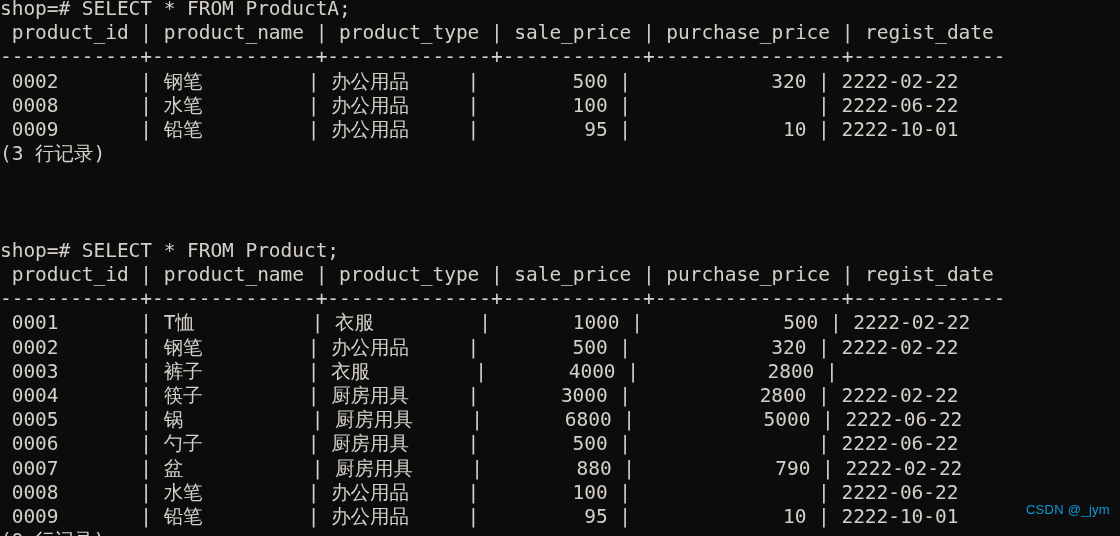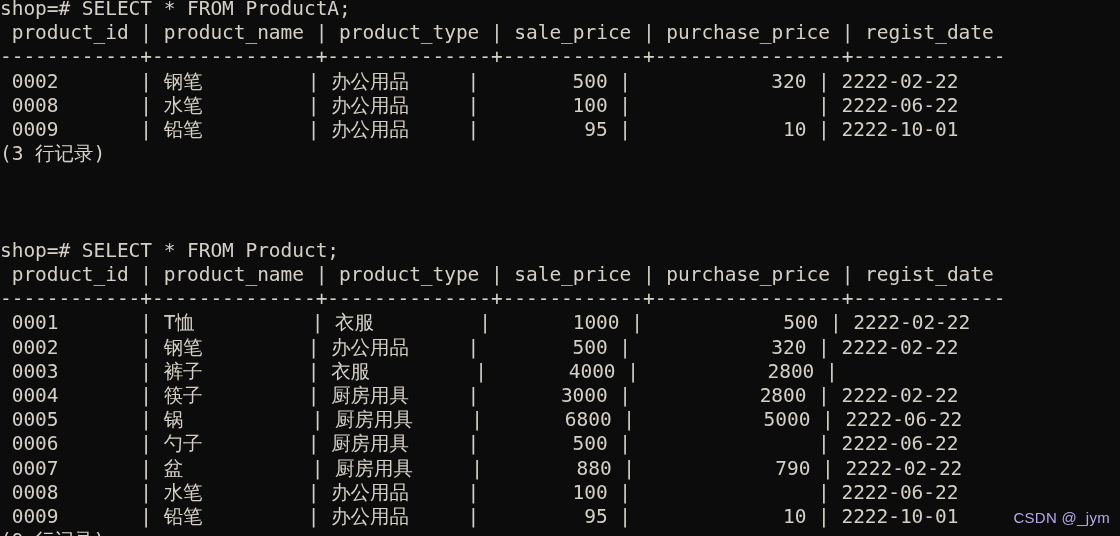--- a/index.html
+++ b/index.html
@@ -40,24 +40,24 @@
   }
 
   
   #terminal .first-line {
     margin-top: -3px;
   }
 
   .watermark {
     position: absolute;
     right: 10px;
-    bottom: 10px;
-    color: #c4b5fd;
+    bottom: 19px;
+    color: #0ea5e9;
     font-family: "Liberation Sans", sans-serif;
-    font-size: 15px;
+    font-size: 13px;
     letter-spacing: 0.3px;
     white-space: pre;
     opacity: 0.92;
   }
 </style>
 </head>
 <body>
 
 <div id="terminal"><span class="term-line first-line">shop=# SELECT * FROM ProductA;</span><span class="term-line"> product_id | product_name | product_type | sale_price | purchase_price | regist_date </span><span class="term-line">------------+--------------+--------------+------------+----------------+-------------</span><span class="term-line"> 0002       | 钢笔         | 办公用品     |        500 |            320 | 2222-02-22</span><span class="term-line"> 0008       | 水笔         | 办公用品     |        100 |                | 2222-06-22</span><span class="term-line"> 0009       | 铅笔         | 办公用品     |         95 |             10 | 2222-10-01</span><span class="term-line">(3 行记录)</span><span class="term-line">&nbsp;</span><span class="term-line">&nbsp;</span><span class="term-line">&nbsp;</span><span class="term-line">shop=# SELECT * FROM Product;</span><span class="term-line"> product_id | product_name | product_type | sale_price | purchase_price | regist_date </span><span class="term-line">------------+--------------+--------------+------------+----------------+-------------</span><span class="term-line"> 0001       | T恤          | 衣服         |       1000 |            500 | 2222-02-22</span><span class="term-line"> 0002       | 钢笔         | 办公用品     |        500 |            320 | 2222-02-22</span><span class="term-line"> 0003       | 裤子         | 衣服         |       4000 |           2800 |</span><span class="term-line"> 0004       | 筷子         | 厨房用具     |       3000 |           2800 | 2222-02-22</span><span class="term-line"> 0005       | 锅           | 厨房用具     |       6800 |           5000 | 2222-06-22</span><span class="term-line"> 0006       | 勺子         | 厨房用具     |        500 |                | 2222-06-22</span><span class="term-line"> 0007       | 盆           | 厨房用具     |        880 |            790 | 2222-02-22</span><span class="term-line"> 0008       | 水笔         | 办公用品     |        100 |                | 2222-06-22</span><span class="term-line"> 0009       | 铅笔         | 办公用品     |         95 |             10 | 2222-10-01</span><span class="term-line">(9 行记录)</span></div>
 

